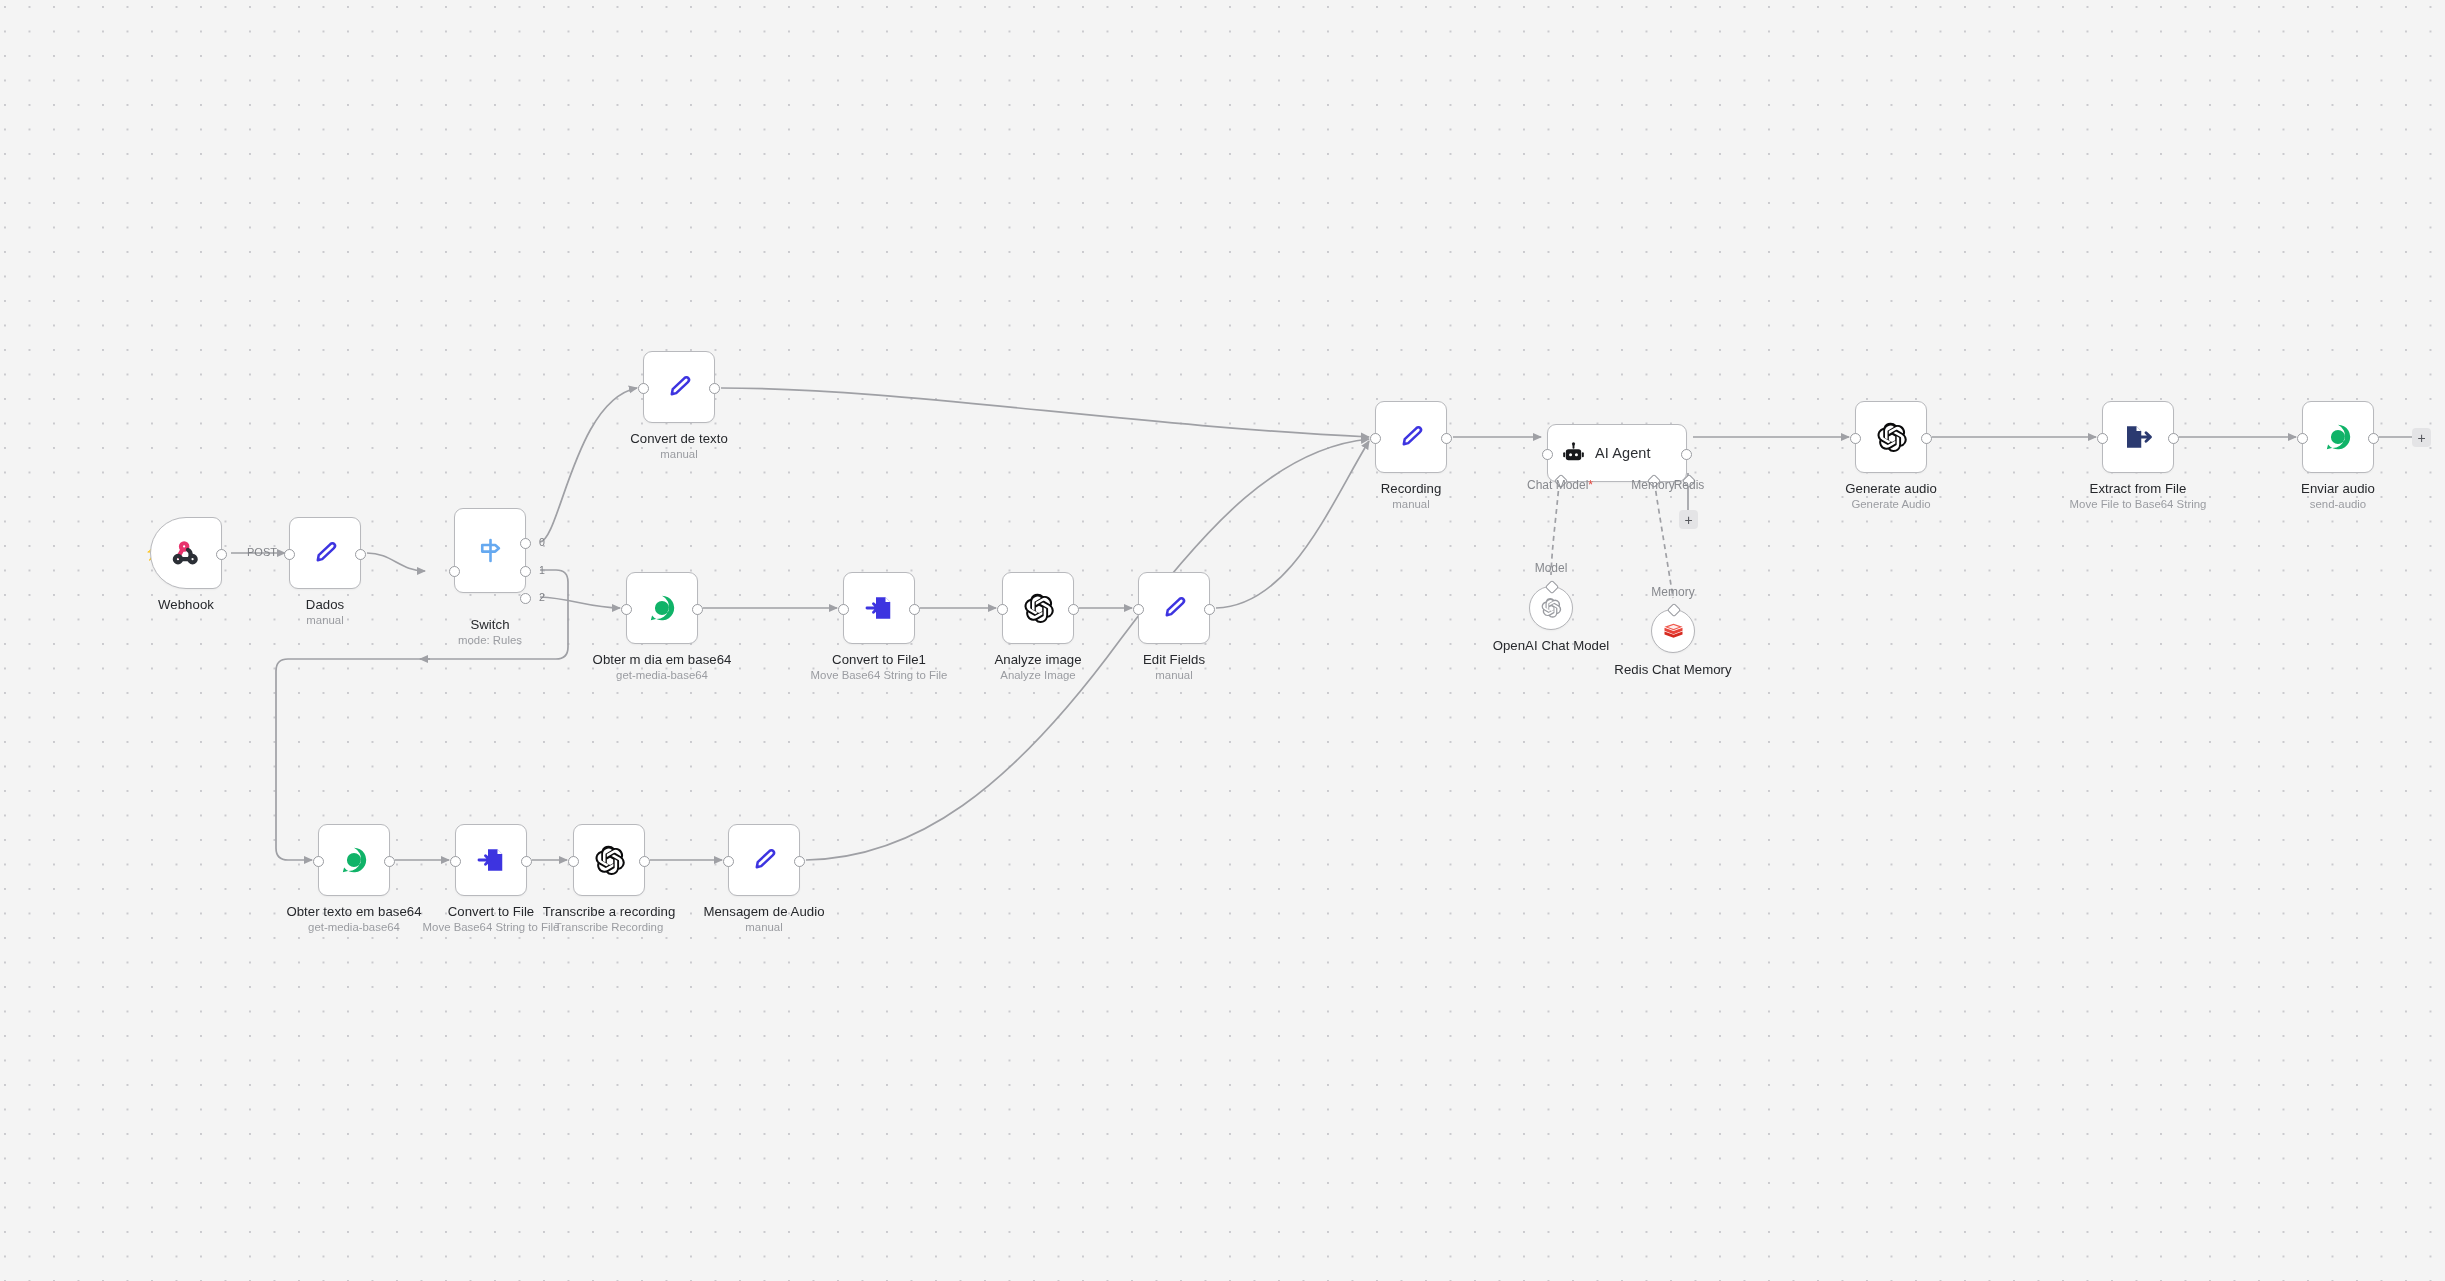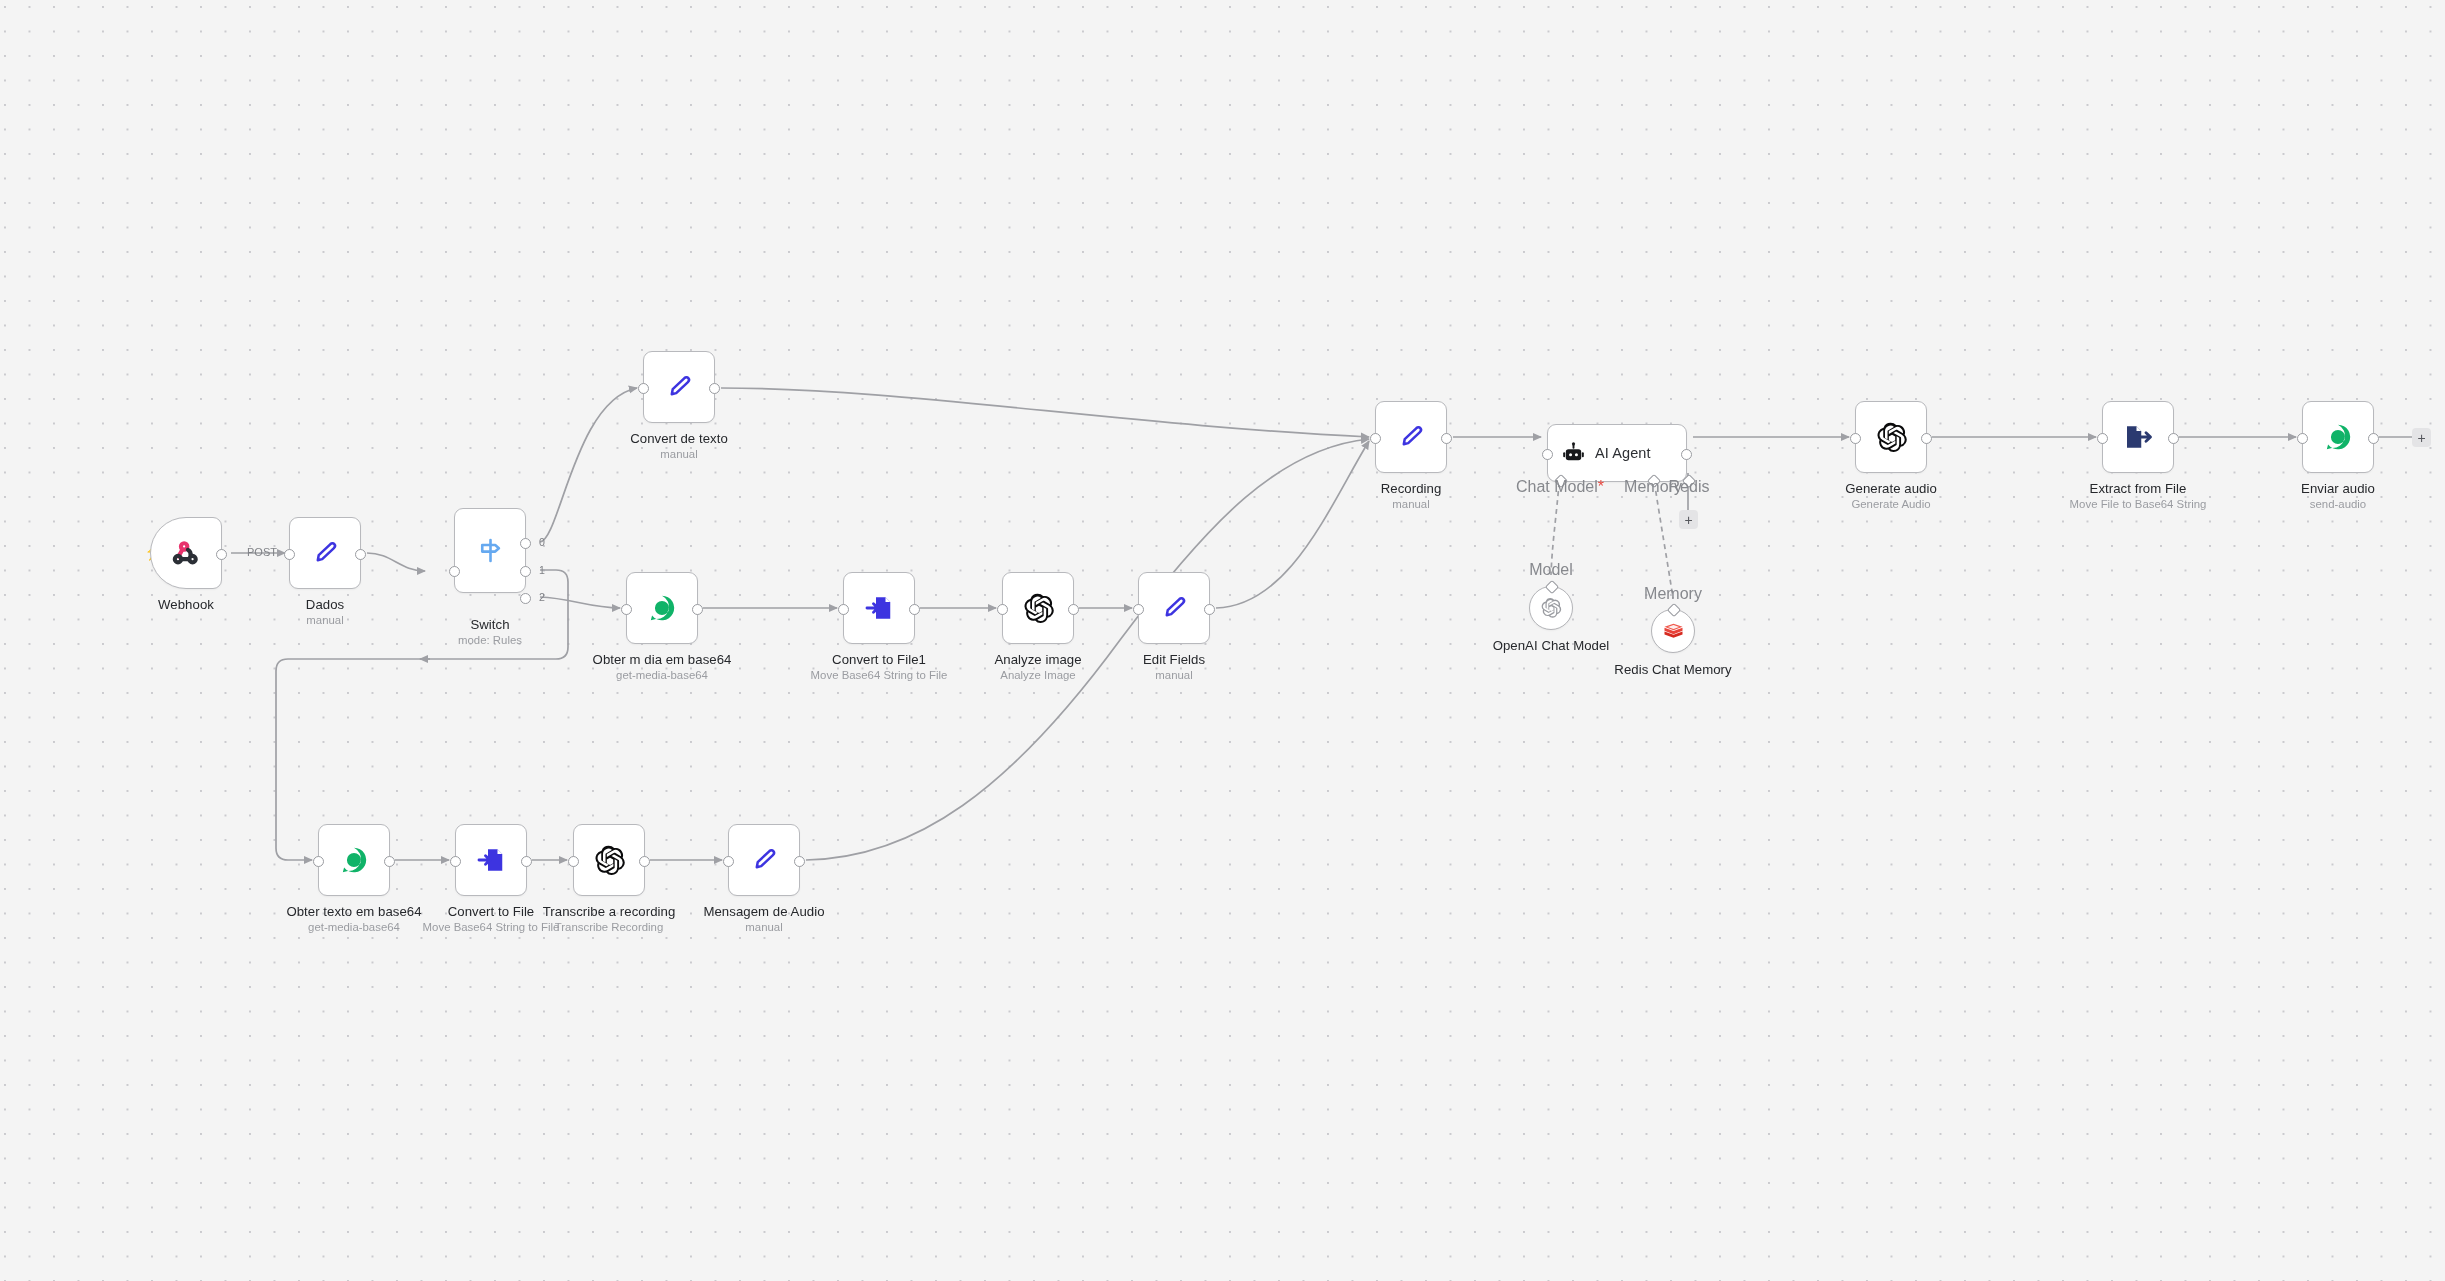--- a/index.html
+++ b/index.html
@@ -90,21 +90,21 @@
     transform: rotate(45deg);
     background: #fff;
     border: 1.4px solid #9a9ca1;
   }
   .out-index {
     position: absolute;
     font-size: 10.6px; color: #7f8186;
   }
   .port-cap {
     position: absolute;
-    font-size: 16px; color: #86888d; white-space: nowrap;
+    font-size: 12px; color: #86888d; white-space: nowrap;
     transform: translateX(-50%);
   }
   .port-cap .req { color: #e8483f; }
 
   
   .plus-btn {
     position: absolute;
     width: 19px; height: 19px;
     background: #e4e4e6;
     border-radius: 4px;

